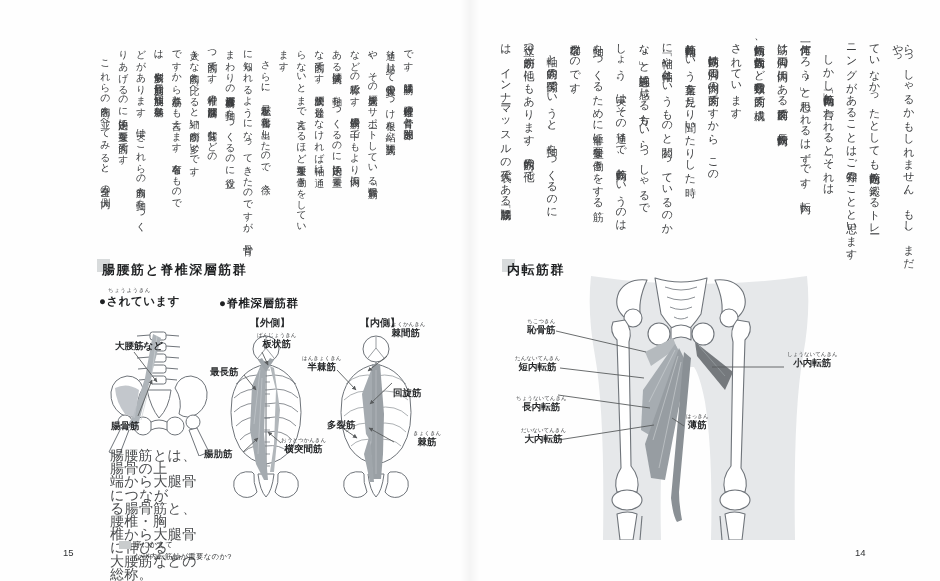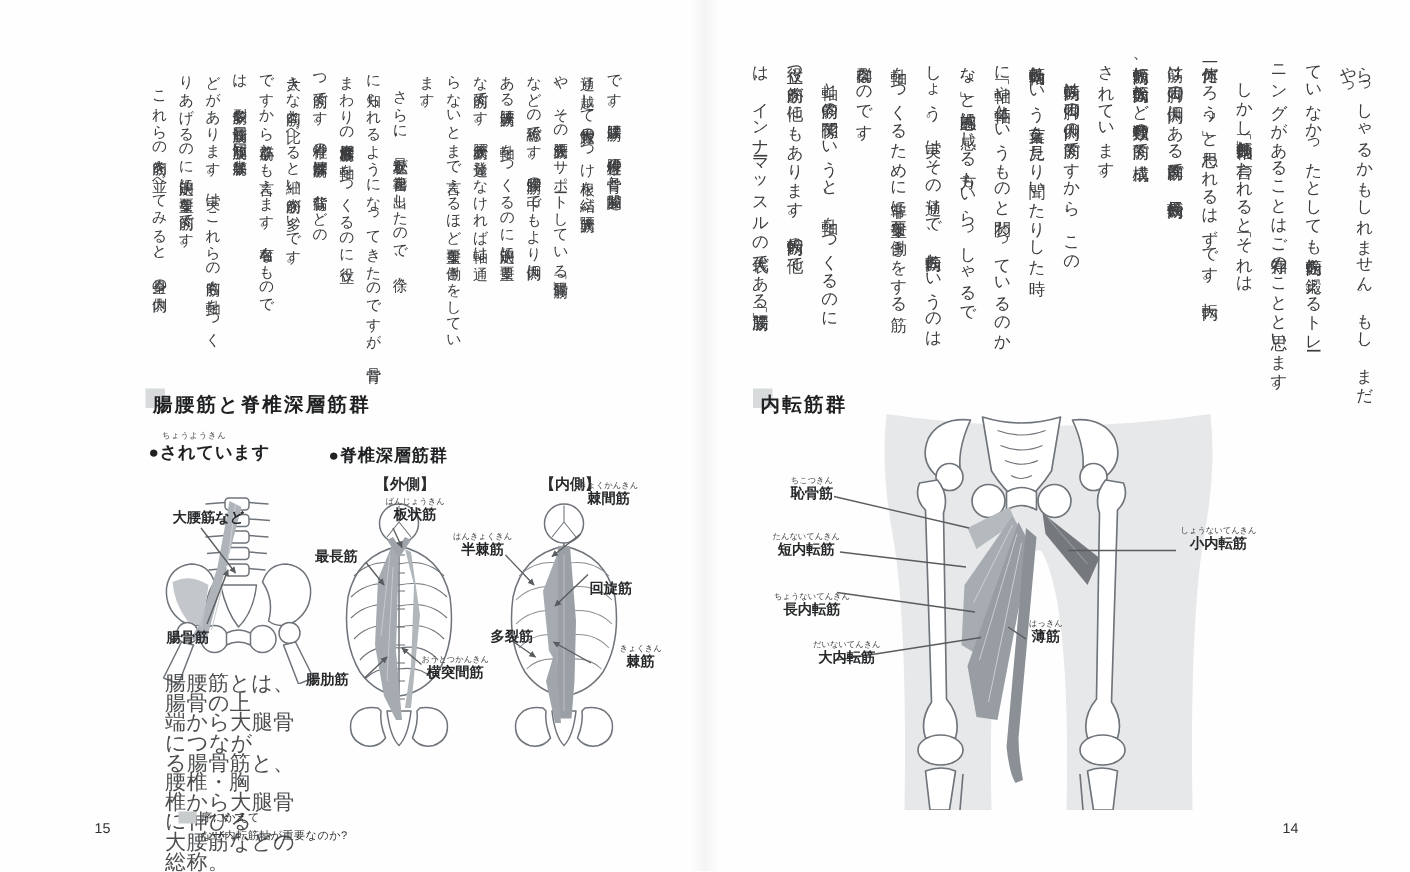--- a/index.html
+++ b/index.html
@@ -271,21 +271,21 @@
 <div class="flabel" style="left:386px;top:322px;"><span class="furi">きょくかんきん</span><span>棘間筋</span></div>
 <div class="flabel" style="left:393px;top:388px;"><span>回旋筋</span></div>
 <div class="flabel" style="left:308px;top:420px;margin-left:19px;"><span>多裂筋</span></div>
 <div class="flabel" style="left:281px;top:438px;"><span class="furi">おうとつかんきん</span><span>横突間筋</span></div>
 <div class="flabel" style="left:392px;top:431px;margin-left:21px;"><span class="furi">きょくきん</span><span>棘筋</span></div>
 <div class="flabel" style="left:204px;top:449px;"><span>腸肋筋</span></div>
 
 <div class="flabel" style="left:527px;top:319px;"><span class="furi">ちこつきん</span><span>恥骨筋</span></div>
 <div class="flabel" style="left:515px;top:356px;"><span class="furi">たんないてんきん</span><span>短内転筋</span></div>
 <div class="flabel" style="left:516px;top:383px;margin-top:13px;"><span class="furi">ちょうないてんきん</span><span>長内転筋</span></div>
-<div class="flabel" style="left:542px;top:428px;"><span class="furi">だいないてんきん</span><span>大内転筋</span></div>
+<div class="flabel" style="left:521px;top:428px;"><span class="furi">だいないてんきん</span><span>大内転筋</span></div>
 <div class="flabel" style="left:787px;top:352px;"><span class="furi">しょうないてんきん</span><span>小内転筋</span></div>
 <div class="flabel" style="left:686px;top:414px;"><span class="furi">はっきん</span><span>薄筋</span></div>
 
 <div class="caption">
   <div>腸腰筋とは、腸骨の上</div>
   <div>端から大腿骨につなが</div>
   <div>る腸骨筋と、腰椎・胸</div>
   <div>椎から大腿骨に伸びる</div>
   <div>大腰筋などの総称。</div>
 </div>

